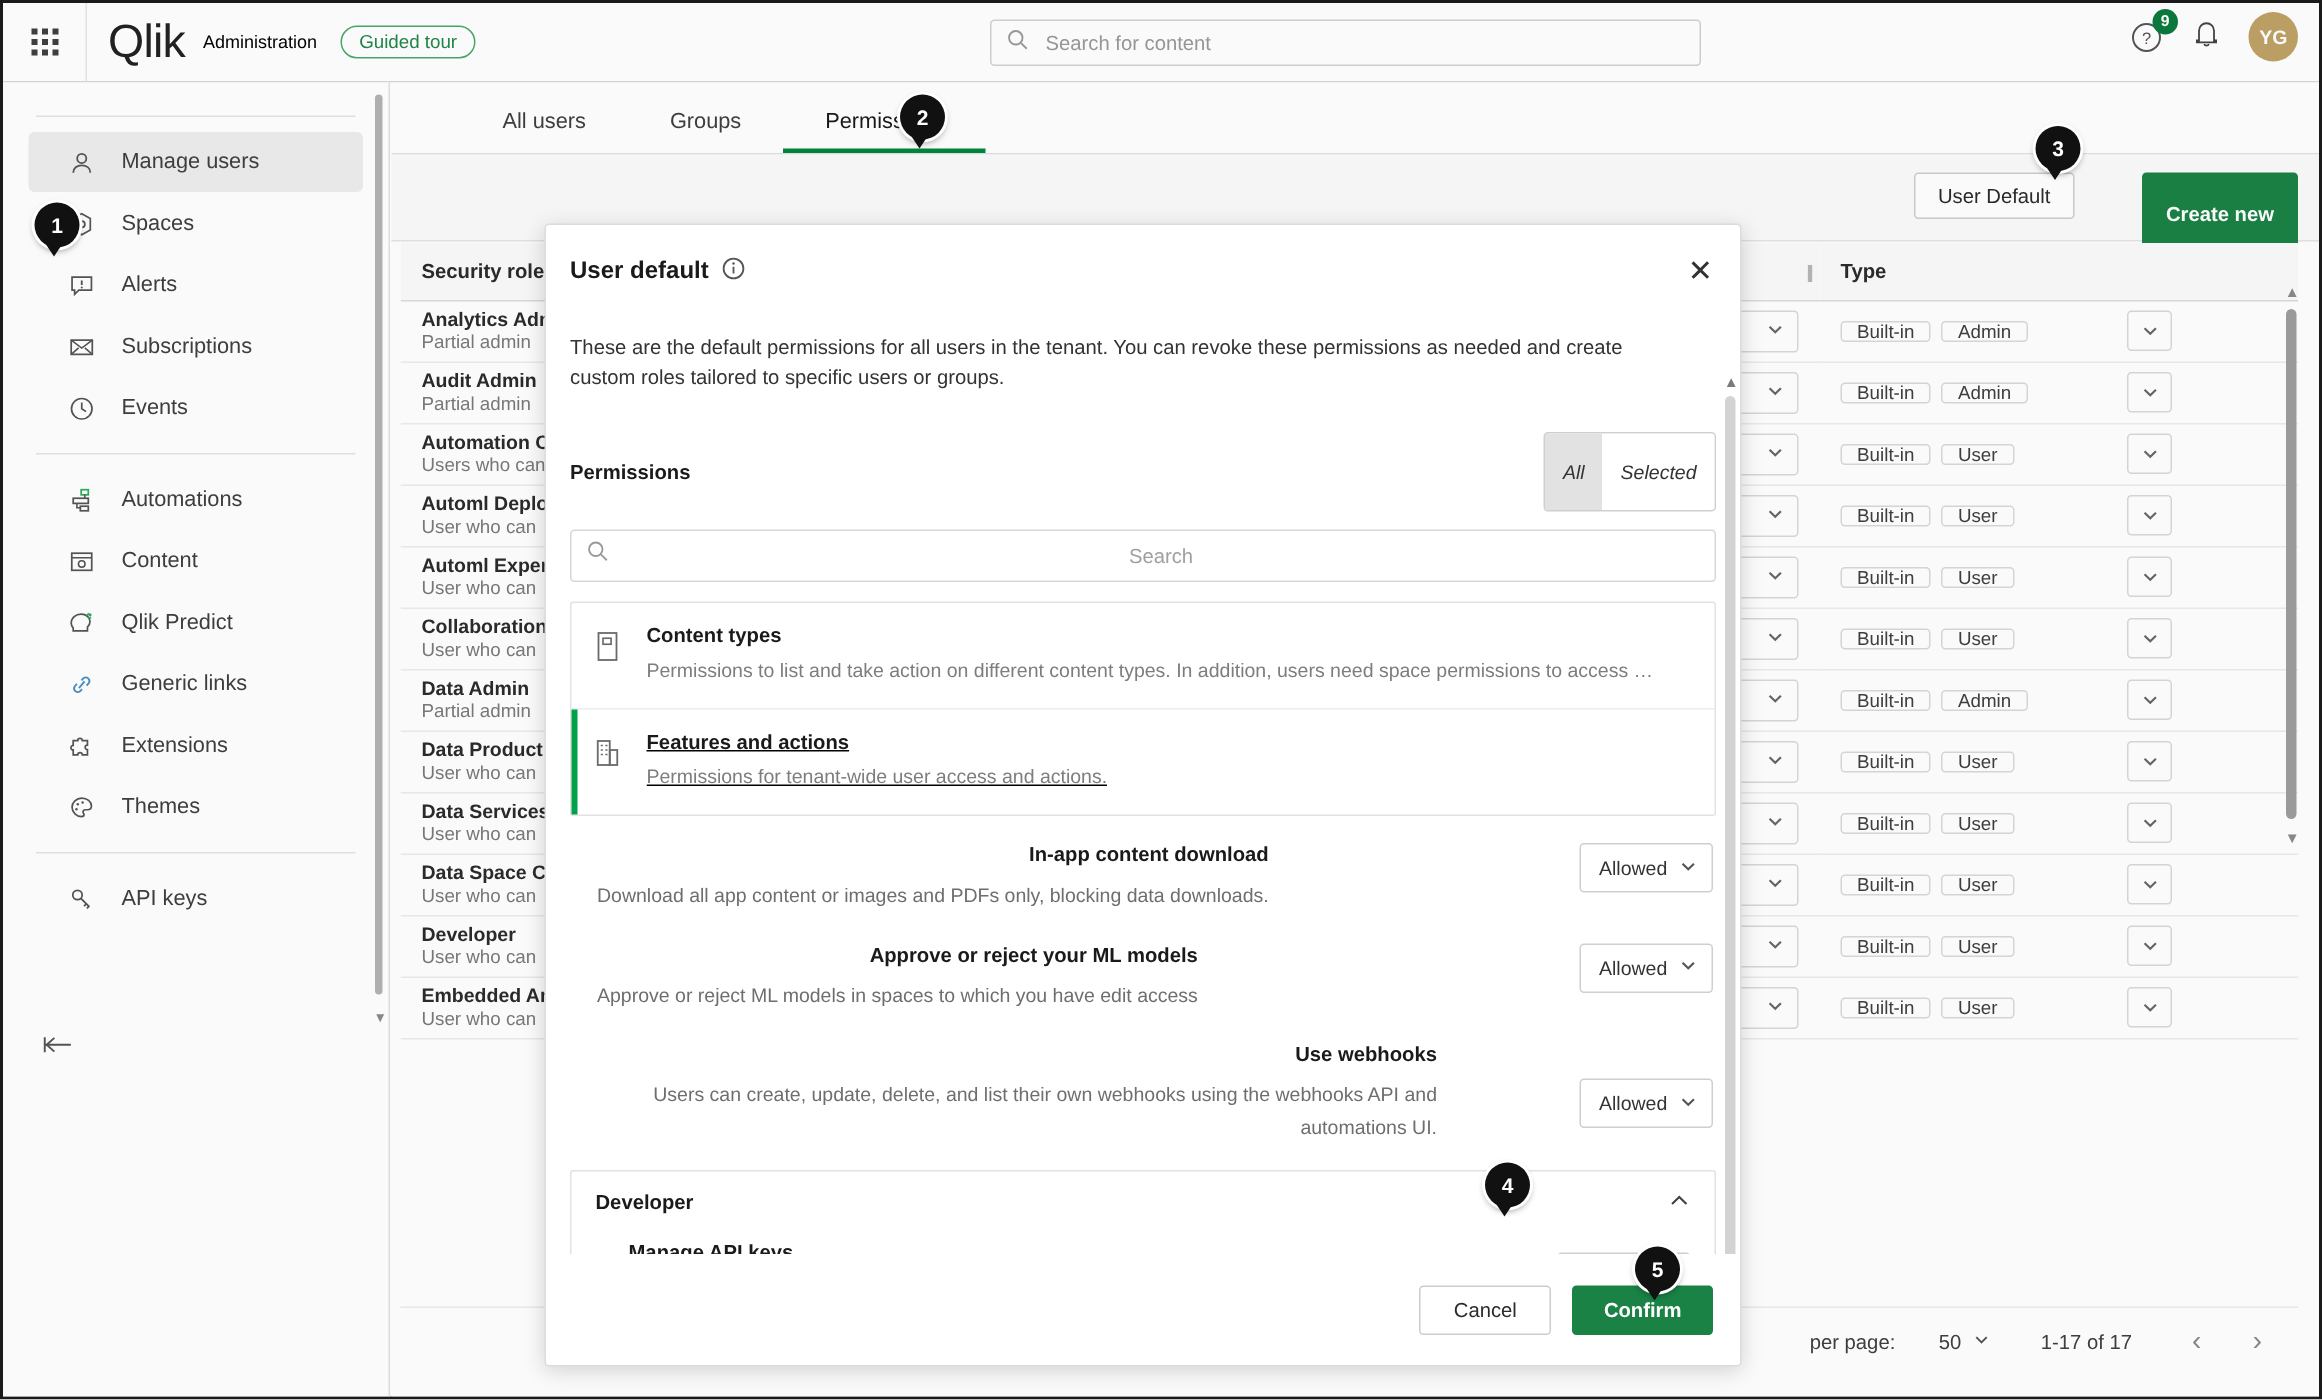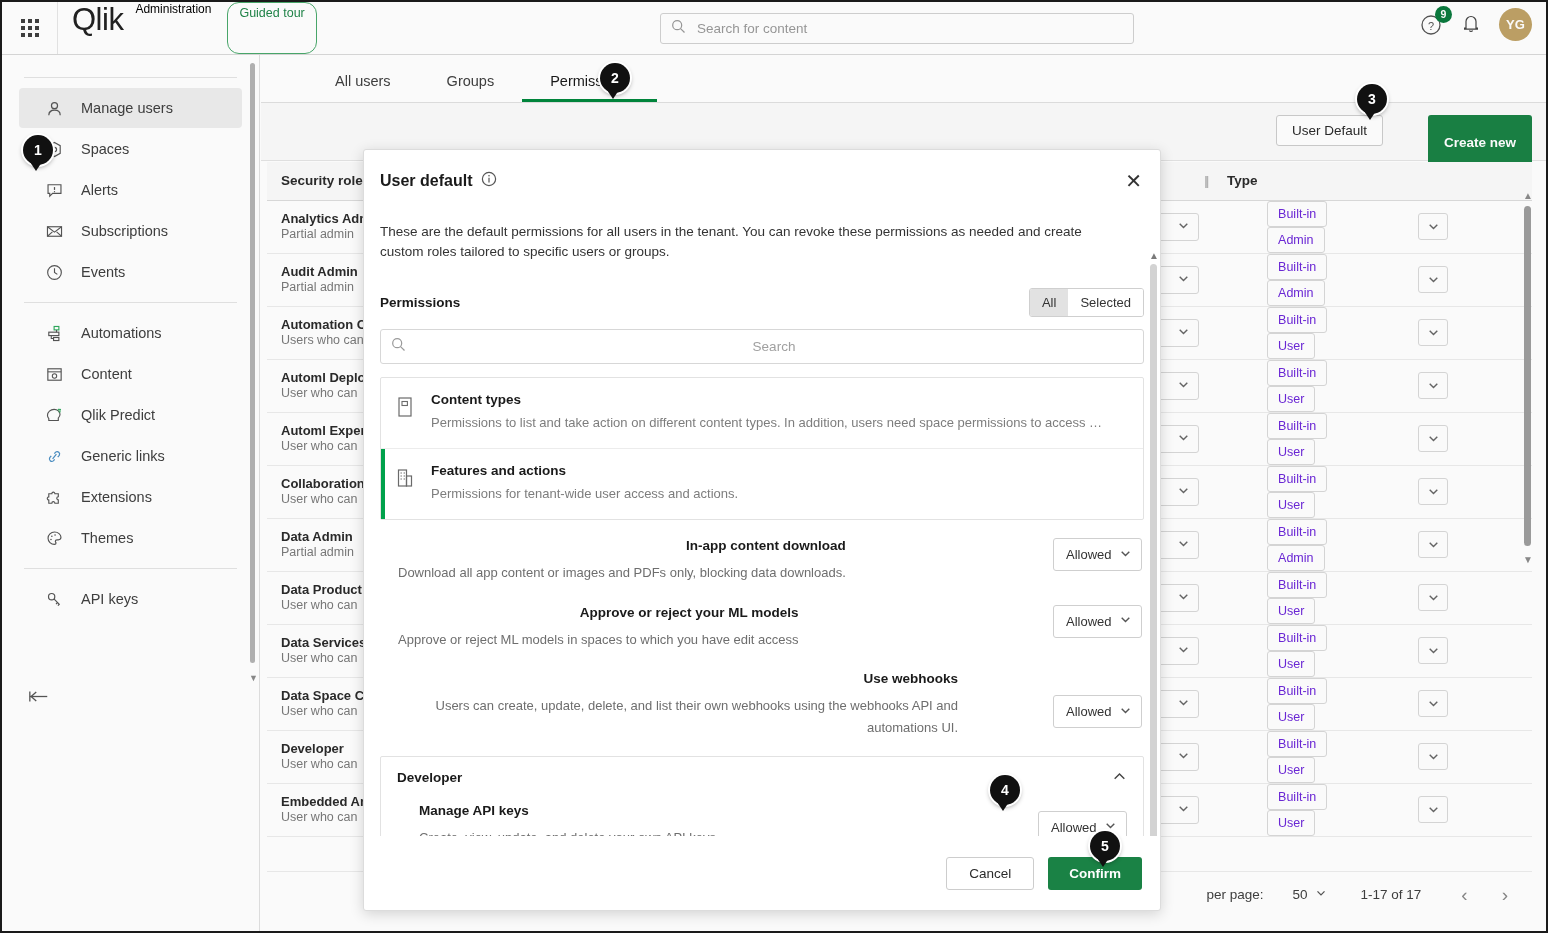--- a/index.html
+++ b/index.html
@@ -16,21 +16,21 @@
     border: 2px solid #1a1a1a;
     background: #ffffff;
     overflow: hidden;
   }
 
   
   .topbar {
     position: absolute; top: 0; left: 0; right: 0; height: 53px;
     background: #ffffff;
     border-bottom: 1px solid #d9d9d9;
-    display: flex; 
+    display: flex; align-items: center;
   }
   .waffle {
     width: 56px; height: 52px;
     display: flex; align-items: center; justify-content: center;
     border-right: 1px solid #e6e6e6;
     cursor: pointer;
   }
   .waffle-grid { display: grid; grid-template-columns: repeat(3, 4px); grid-gap: 3px; }
   .waffle-grid i { width: 4px; height: 4px; background: #404040; display: block; }
   .brand-logo {
@@ -142,24 +142,23 @@
   .role-name { font-weight: 700; font-size: 13px; color: #2b2b2b; line-height: 1.25; }
   .role-desc { color: #7a7a7a; font-size: 12.5px; line-height: 1.25; }
   .cell-dd {
     border: 1px solid #d9d9d9; border-radius: 3px; height: 28px;
     display: flex; align-items: center; justify-content: space-between;
     padding: 0 8px; font-size: 12.5px; color: #404040; background: #fff;
     overflow: hidden; white-space: nowrap; cursor: pointer;
   }
   .chip {
     display: inline-flex; align-items: center; justify-content: center;
-    border: 1px solid #d9d9d9; border-radius: 3px; height: 26px;
-    padding: 0 10px; font-size: 12.5px; color: #6d28d9; background: #fff;
+    border: 1px solid #d9d9d9; border-radius: 3px; height: 14px;
+    padding: 0 10px; font-size: 12.5px; color: #404040; background: #fff;
     margin-right: 7px;
-    margin-left: 40px;
   }
   .mini-btn {
     width: 30px; height: 27px; border: 1px solid #d9d9d9; border-radius: 3px;
     display: flex; align-items: center; justify-content: center; background: #fff;
     cursor: pointer;
   }
   .col-grip { position: absolute; right: 6px; top: 12px; color: #b6b6b6; font-size: 12px; letter-spacing: -2px; }
 
   .tbl-scroll-v {
     position: absolute; right: 1px; top: 44px; width: 7px; height: 340px;
@@ -192,38 +191,38 @@
   .info-ico { margin-left: 9px; color: #555; }
   .modal-close { margin-left: auto; font-size: 20px; color: #333; cursor: pointer; line-height: 1; }
   .modal-body { flex: 1; padding: 10px 16px 0 16px; position: relative; overflow: hidden; }
   .modal-desc { font-size: 13.5px; color: #333; line-height: 1.48; padding-right: 20px; }
   .perm-row {
     display: flex; align-items: center; justify-content: space-between;
     margin-top: 26px;
   }
   .perm-label { font-size: 13.5px; font-weight: 700; color: #1a1a1a; }
   .seg { display: flex; border: 1px solid #cfcfcf; border-radius: 3px; overflow: hidden; }
-  .seg div { padding: 6px 12px; font-size: 13px; color: #333; cursor: pointer; background: #fff; }
+  .seg div { padding: 18px 12px; font-size: 13px; color: #333; cursor: pointer; background: #fff; font-style: italic; }
   .seg div.on { background: #e2e2e2; }
   .modal-search {
     margin-top: 12px; height: 35px; border: 1px solid #d7d7d7; border-radius: 3px;
     display: flex; align-items: center; padding: 0 10px;
   }
   .modal-search input {
     border: 0; outline: 0; flex: 1; font-size: 13.5px; margin-left: 9px;
     font-family: "Liberation Sans", sans-serif; color: #333; text-align: center;
   }
   .modal-search input::placeholder { color: #a0a0a0; }
 
   .cat-list { margin-top: 13px; border: 1px solid #e2e2e2; border-radius: 2px; }
   .cat {
     display: flex; gap: 14px; padding: 14px 16px 16px 14px;
     border-bottom: 1px solid #ececec; cursor: pointer; position: relative;
   }
-  .cat:last-child { border-bottom: 0; }
+  .cat:last-child { border-bottom: 0; text-decoration: underline; }
   .cat.selected { border-left: 4px solid #00a14b; padding-left: 10px; }
   .cat-ico { width: 22px; flex: none; padding-top: 4px; color: #555; }
   .cat-title { font-size: 13.5px; font-weight: 700; color: #1a1a1a; margin-bottom: 7px; }
   .cat-sub { font-size: 13px; color: #7d7d7d; line-height: 1.4;
              white-space: nowrap; overflow: hidden; text-overflow: ellipsis; max-width: 700px; }
 
   .feat-list { margin-top: 2px; }
   .feat {
     display: flex; align-items: flex-start; justify-content: space-between;
     padding: 16px 2px 4px 18px;

